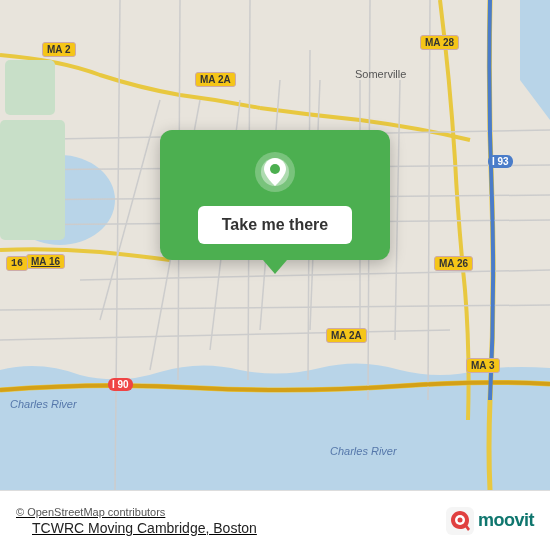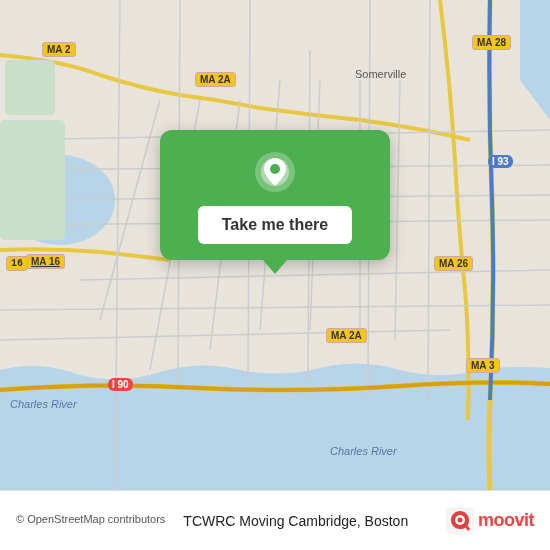--- a/index.html
+++ b/index.html
@@ -58,21 +58,21 @@
     }
 
     .moovit-icon {
       width: 28px;
       height: 28px;
     }
 
     .moovit-text {
       font-size: 18px;
       font-weight: bold;
-      color: #ef4444;
+      color: #0f766e;
       letter-spacing: -0.5px;
     }
 
     
     #popup-card {
       position: absolute;
       top: 130px;
       left: 160px;
       width: 230px;
       background: #4caf50;
@@ -196,21 +196,21 @@
     <path d="M490 0 Q488 100 492 200 Q495 300 490 400" stroke="#4a7cc9" stroke-width="4" fill="none"></path>
 
     <text x="355" y="78" font-size="11" fill="#555" font-family="Arial">Somerville</text>
 
     <text x="10" y="408" font-size="11" fill="#5577aa" font-style="italic" font-family="Arial">Charles River</text>
     <text x="330" y="455" font-size="11" fill="#5577aa" font-style="italic" font-family="Arial">Charles River</text>
   </svg>
 
   <div class="road-label" style="top:42px; left:42px;">MA 2</div>
   <div class="road-label" style="top:72px; left:195px;">MA 2A</div>
-  <div class="road-label" style="top:35px; left:472px;">MA 28</div>
+  <div class="road-label" style="top:35px; left:420px;">MA 28</div>
   <div class="road-label" style="top:254px; left:26px;text-decoration:underline;">MA 16</div>
   <div class="road-label" style="top:256px; left:6px;font-family:Liberation Mono, monospace;">16</div>
   <div class="highway-label" style="top:155px; left:488px; background:#4a7cc9;">I 93</div>
   <div class="road-label" style="top:256px; left:434px;">MA 26</div>
   <div class="road-label" style="top:328px; left:326px;">MA 2A</div>
   <div class="road-label" style="top:358px; left:466px;">MA 3</div>
   <div class="highway-label" style="top:378px; left:108px; background:#ef4444;">I 90</div>
 
   <div id="popup-card">
 
@@ -218,21 +218,21 @@
       <circle cx="22" cy="22" r="20" fill="white" opacity="0.25"></circle>
       <circle cx="22" cy="22" r="14" fill="white" opacity="0.4"></circle>
       <path d="M22 8 C16 8 11 13 11 19 C11 26 22 36 22 36 C22 36 33 26 33 19 C33 13 28 8 22 8 Z" fill="white"></path>
       <circle cx="22" cy="19" r="5" fill="#4caf50"></circle>
     </svg>
     <button class="take-me-btn">Take me there</button>
   </div>
 </div>
 
 <div id="bottom-bar">
-  <div style="display:flex; gap:2px;">
+  <div style="display:flex; flex-direction:column; gap:2px;text-decoration:underline;">
     <span class="copyright">© OpenStreetMap contributors</span>
     <span class="location-info">TCWRC Moving Cambridge, Boston</span>
   </div>
   <div class="moovit-logo">
 
     <svg class="moovit-icon" viewBox="0 0 28 28" xmlns="http://www.w3.org/2000/svg">
       <rect width="28" height="28" rx="6" fill="#f5f5f5"></rect>
       <path d="M14 4 C9 4 5 8 5 13 C5 18 9 22 14 22 C16 22 18 21.5 19.5 20.5 L22 24 L24 22 L21.5 18.5 C22.5 17 23 15 23 13 C23 8 19 4 14 4 Z" fill="#e04040"></path>
       <circle cx="14" cy="13" r="5" fill="white"></circle>
       <circle cx="14" cy="13" r="2.5" fill="#e04040"></circle>

